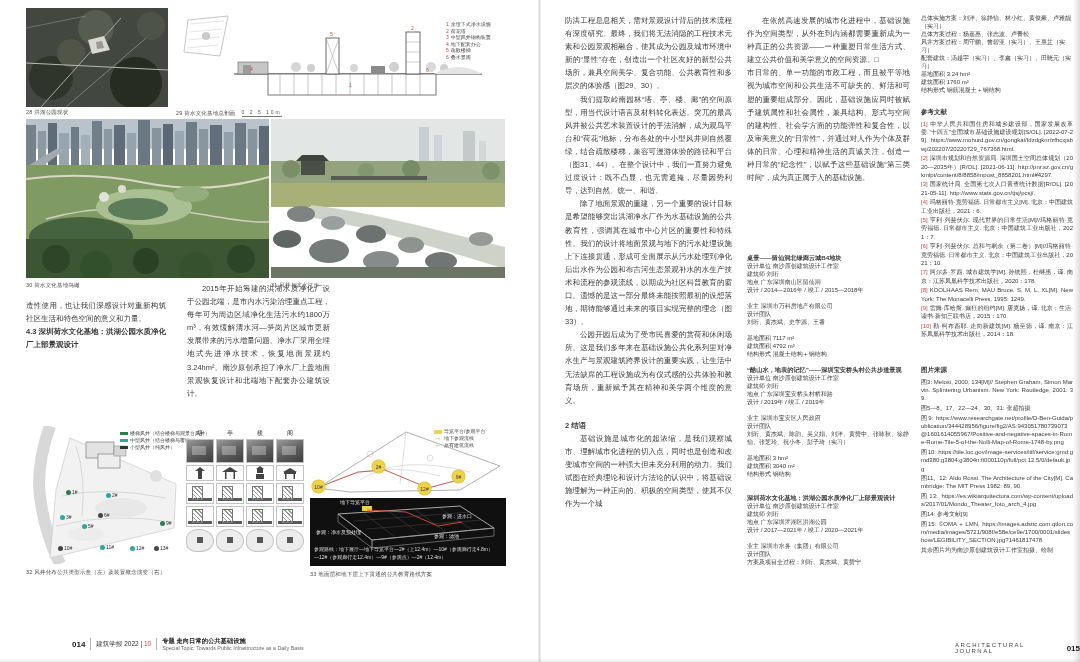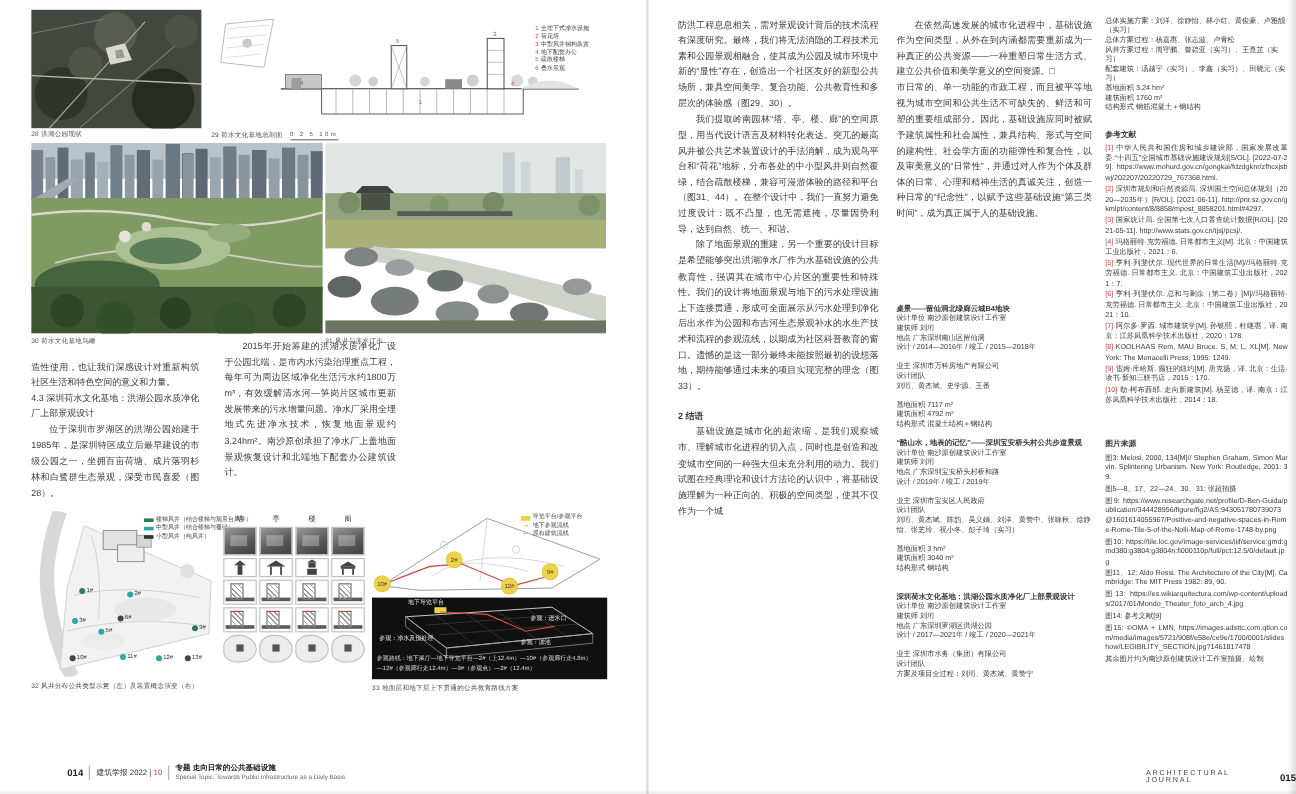--- a/index.html
+++ b/index.html
@@ -8,21 +8,21 @@
   .abs{position:absolute}
   .gutter{left:538px;top:0;width:3px;height:662px;background:linear-gradient(to right,#f4f4f4,#dcdcdc,#f4f4f4)}
   .edge-r{right:0;top:0;width:7px;height:662px;background:linear-gradient(to right,rgba(0,0,0,0),rgba(0,0,0,.13))}
   .edge-b{left:0;bottom:0;width:1080px;height:4px;background:linear-gradient(to bottom,rgba(0,0,0,0),rgba(0,0,0,.08))}
 
   .cap{font-size:5.5px;color:#4c4c4c;letter-spacing:.2px;line-height:7px}
   .scale{font-size:5px;color:#555;margin-left:6px;letter-spacing:2px;border-bottom:.5px solid #777;padding-bottom:1px}
 
   .col{font-size:7.5px;line-height:13.1px;text-align:justify}
   .para{margin:0}
-  .bold{font-weight:normal}
+  .bold{font-weight:bold}
   .boldmt{font-weight:bold;margin-top:12px}
   .ind{text-indent:15px}
 
   .credit{font-size:6px;line-height:8px}
   .ct{font-weight:bold;font-size:6.2px}
   .mt8{margin-top:8px}
   .ref,.srcline{font-size:6px;line-height:8.2px;text-align:justify;word-break:break-all;margin-bottom:1.5px}
   .rnum{color:#c5483f;margin-right:2px}
   .sect-title{font-weight:bold;font-size:6.5px}
 
@@ -218,21 +218,20 @@
       <rect y="148" width="234" height="11" fill="#6c7463"></rect>
     </svg>
   </div>
 
   <div class="abs cap" style="left:26px;top:282px">30 荷水文化基地鸟瞰</div>
   <div class="abs cap" style="left:271px;top:282px">31 风井与滨水汀步</div>
 
   <div class="abs col" style="left:26px;top:299px;width:140px">
       <div class="para">造性使用，也让我们深感设计对重新构筑社区生活和特色空间的意义和力量。</div>
       <div class="para bold">4.3 深圳荷水文化基地：洪湖公园水质净化厂上部景观设计</div>
-      <div class="para ind">位于深圳市罗湖区的洪湖公园始建于1985年，是深圳特区成立后最早建设的市级公园之一，坐拥百亩荷塘、成片落羽杉林和白鹭群生态景观，深受市民喜爱（图28）。</div>
     </div>
   <div class="abs col" style="left:187px;top:282px;width:143px">
       <div class="para ind">2015年开始筹建的洪湖水质净化厂设于公园北端，是市内水污染治理重点工程，每年可为周边区域净化生活污水约1800万m³，有效缓解清水河—笋岗片区城市更新发展带来的污水增量问题。净水厂采用全埋地式先进净水技术，恢复地面景观约3.24hm²。南沙原创承担了净水厂上盖地面景观恢复设计和北端地下配套办公建筑设计。</div>
     </div>
 
   <div class="abs" style="left:26px;top:426px;width:156px;height:138px">
     <svg width="156" height="138" viewBox="0 0 156 138">
       <rect width="156" height="138" fill="#ffffff"></rect>
       <path d="M24,0 Q10,40 14,70 Q18,105 34,138" stroke="#d8d8d8" stroke-width="12" fill="none"></path>
       <polygon points="44,12 150,58 148,102 24,132 30,64" fill="#f2f2f2" stroke="#cfcfcf" stroke-width=".8"></polygon>
@@ -401,20 +400,21 @@
 
   <div class="abs cap" style="left:26px;top:569px">32 风井分布公共类型示意（左）及装置概念演变（右）</div>
   <div class="abs cap" style="left:310px;top:571px">33 地面层和地下层上下贯通的公共教育路线方案</div>
 
   <div class="abs gutter"></div>
 
   <div class="abs col" style="left:565px;top:14px;width:167px">
       <div class="para">防洪工程息息相关，需对景观设计背后的技术流程有深度研究。最终，我们将无法消隐的工程技术元素和公园景观相融合，使其成为公园及城市环境中新的“显性”存在，创造出一个社区友好的新型公共场所，兼具空间美学、复合功能、公共教育性和多层次的体验感（图29、30）。</div>
       <div class="para ind">我们提取岭南园林“塔、亭、楼、廊”的空间原型，用当代设计语言及材料转化表达。突兀的最高风井被公共艺术装置设计的手法消解，成为观鸟平台和“荷花”地标，分布各处的中小型风井则自然覆绿，结合疏散楼梯，兼容可漫游体验的路径和平台（图31、44）。在整个设计中，我们一直努力避免过度设计：既不凸显，也无需遮掩，尽量因势利导，达到自然、统一、和谐。</div>
       <div class="para ind">除了地面景观的重建，另一个重要的设计目标是希望能够突出洪湖净水厂作为水基础设施的公共教育性，强调其在城市中心片区的重要性和特殊性。我们的设计将地面景观与地下的污水处理设施上下连接贯通，形成可全面展示从污水处理到净化后出水作为公园和布吉河生态景观补水的水生产技术和流程的参观流线，以期成为社区科普教育的窗口。遗憾的是这一部分最终未能按照最初的设想落地，期待能够通过未来的项目实现完整的理念（图33）。</div>
+      <div class="para ind">公园开园后成为了受市民喜爱的赏荷和休闲场所。这是我们多年来在基础设施公共化系列里对净水生产与景观建筑跨界设计的重要实践，让生活中无法缺席的工程设施成为有仪式感的公共体验和教育场所，重新赋予其在精神和美学两个维度的意义。</div>
       <div class="para boldmt">2 结语</div>
       <div class="para ind">基础设施是城市化的超浓缩，是我们观察城市、理解城市化进程的切入点，同时也是创造和改变城市空间的一种强大但未充分利用的动力。我们试图在经典理论和设计方法论的认识中，将基础设施理解为一种正向的、积极的空间类型，使其不仅作为一个城</div>
     </div>
   <div class="abs col" style="left:747px;top:14px;width:163px">
       <div class="para ind">在依然高速发展的城市化进程中，基础设施作为空间类型，从外在到内涵都需要重新成为一种真正的公共资源——一种重塑日常生活方式、建立公共价值和美学意义的空间资源。□</div>
       <div class="para">市日常的、单一功能的市政工程，而且被平等地视为城市空间和公共生活不可缺失的、鲜活和可塑的重要组成部分。因此，基础设施应同时被赋予建筑属性和社会属性，兼具结构、形式与空间的建构性、社会学方面的功能弹性和复合性，以及审美意义的“日常性”，并通过对人作为个体及群体的日常、心理和精神生活的真诚关注，创造一种日常的“纪念性”，以赋予这些基础设施“第三类时间”，成为真正属于人的基础设施。</div>
     </div>
 
   <div class="abs" style="left:747px;top:254px;width:163px">
       <div class="credit ct">桌景——留仙洞北绿廊云城B4地块</div>
@@ -485,21 +485,21 @@
       <div class="srcline">图5—8、17、22—24、30、31: 张超拍摄</div>
       <div class="srcline">图9: https://www.researchgate.net/profile/D-Ben-Guida/publication/344428956/figure/fig2/AS:943051780739073@1601614055967/Positive-and-negative-spaces-in-Rome-Rome-Tile-5-of-the-Nolli-Map-of-Rome-1748-by.png</div>
       <div class="srcline">图10: https://tile.loc.gov/image-services/iiif/service:gmd:gmd380:g3804:g3804n:fi000110p/full/pct:12.5/0/default.jpg</div>
       <div class="srcline">图11、12: Aldo Rossi. The Architecture of the City[M]. Cambridge: The MIT Press 1982: 89, 90.</div>
       <div class="srcline">图13: https://es.wikiarquitectura.com/wp-content/uploads/2017/01/Mondo_Theater_foto_arch_4.jpg</div>
       <div class="srcline">图14: 参考文献[9]</div>
       <div class="srcline">图15: ©OMA + LMN, https://images.adsttc.com.qtlon.com/media/images/5721/908f/e58e/ce9e/1700/0001/slideshow/LEGIBILITY_SECTION.jpg?1461817478</div>
       <div class="srcline">其余图片均为南沙原创建筑设计工作室拍摄、绘制</div>
     </div>
 
-  <div class="abs" style="left:56px;top:637px;display:flex;align-items:center">
+  <div class="abs" style="left:72px;top:637px;display:flex;align-items:center">
     <span class="f-page">014</span>
     <span class="f-sep"></span>
     <span class="f-j"><span>建筑学报</span>&nbsp;<span>2022</span>&nbsp;|&nbsp;<span class="f-issue">10</span></span>
     <span class="f-sep"></span>
     <span>
       <div class="f-topic-cn">专题 走向日常的公共基础设施</div>
       <div class="f-topic-en">Special Topic: Towards Public Infrastructure as a Daily Basis</div>
     </span>
   </div>
   <div class="abs" style="left:955px;top:642px;display:flex;align-items:center;gap:6px">

